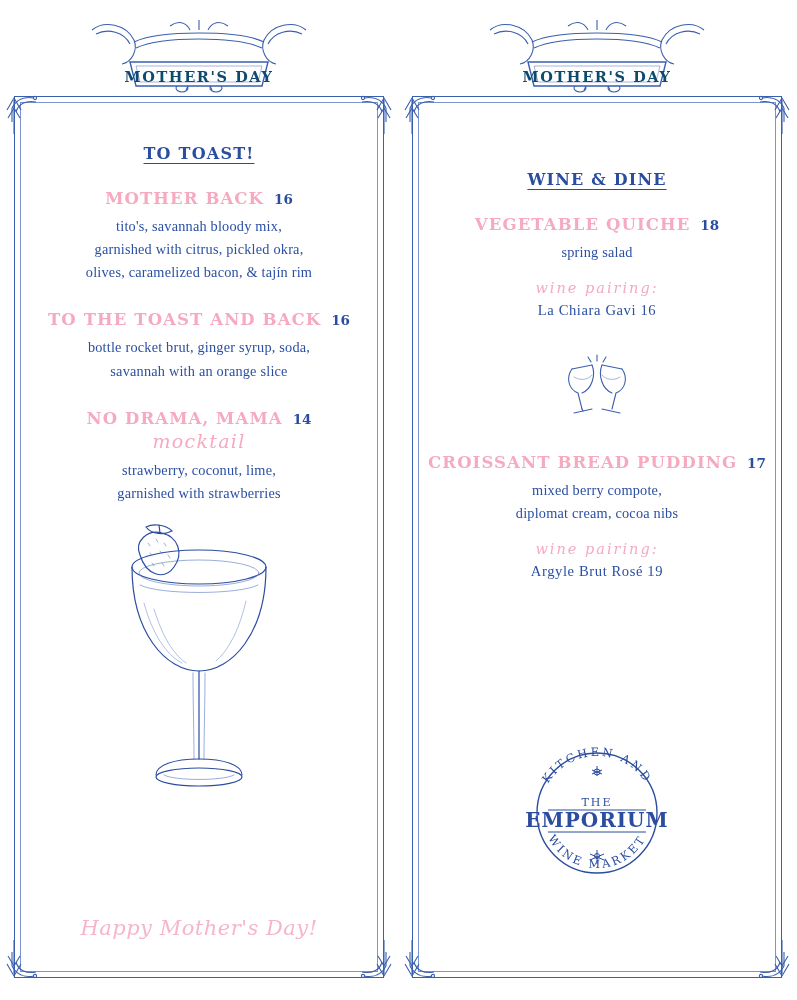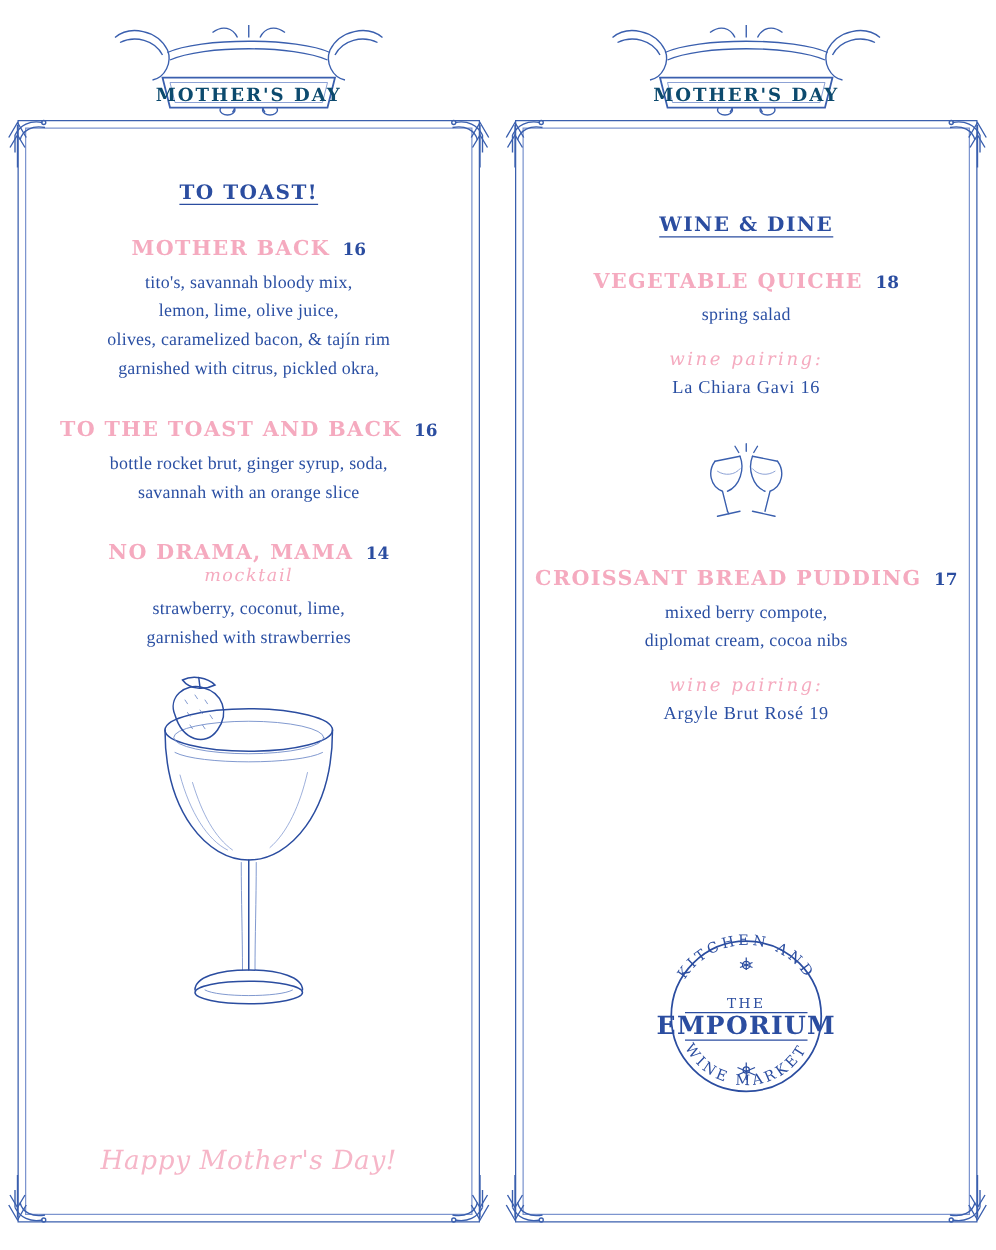--- a/index.html
+++ b/index.html
@@ -157,21 +157,21 @@
   .pairing-value {
     margin-top: 6px;
     font-family: "Liberation Serif", serif;
     font-size: 14.6px;
     letter-spacing: 0.6px;
     color: #2a4fa3;
   }
   .mocktail-tag {
     font-family: "DejaVu Serif", serif;
     font-style: italic;
-    font-size: 14px;
+    font-size: 19px;
     letter-spacing: 1.3px;
     color: #f5aabf;
     margin-top: 2px;
   }
 
   .illustration {
     margin-top: 18px;
     display: flex;
     justify-content: center;
   }
@@ -323,23 +323,22 @@
     <div class="content">
       <div class="section-title">TO TOAST!</div>
 
       <div class="item">
         <div class="item-head">
           <span class="item-name">MOTHER BACK</span>
           <span class="item-price">16</span>
         </div>
         <div class="item-desc">
           <div>tito's, savannah bloody mix,</div>
-          <div>lemon, lime, olive juice,</div>
+          <div>garnished with citrus, pickled okra,</div>
           <div>olives, caramelized bacon, &amp; tajín rim</div>
-          <div>garnished with citrus, pickled okra,</div>
         </div>
       </div>
 
       <div class="item">
         <div class="item-head">
           <span class="item-name">TO THE TOAST AND BACK</span>
           <span class="item-price">16</span>
         </div>
         <div class="item-desc">
           <div>bottle rocket brut, ginger syrup, soda,</div>

